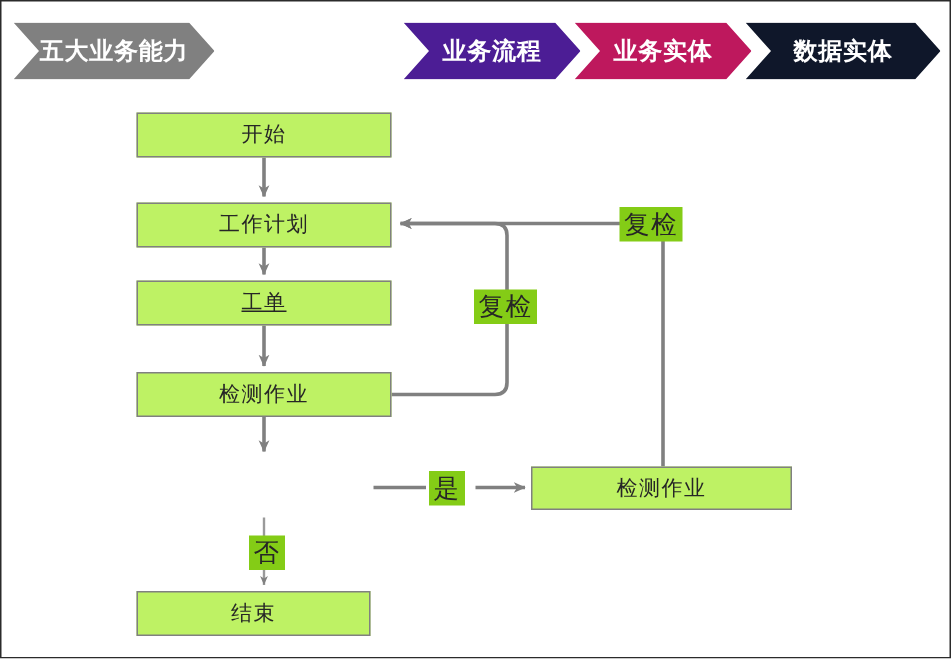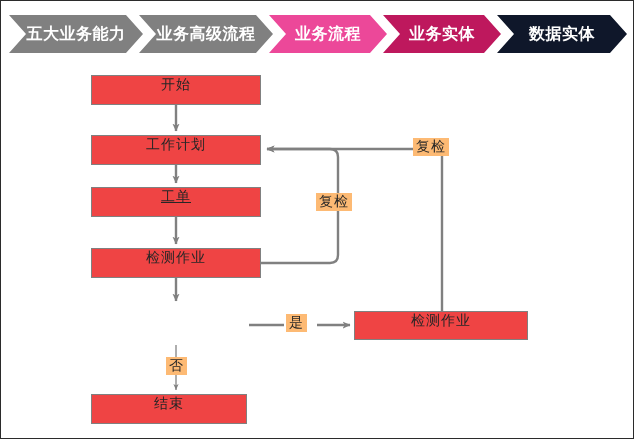--- a/index.html
+++ b/index.html
@@ -50,22 +50,23 @@
     position: absolute;
     left: 0;
     top: 0;
     width: 634px;
     height: 439px;
   }
   .node {
     position: absolute;
     box-sizing: border-box;
     display: flex;
+    align-items: center;
     justify-content: center;
-    background: #ef4444;
+    background: #bef264;
     border: 1px solid #808080;
     color: #262626;
     font-size: 14px;
     letter-spacing: 1px;
   }
   .node-label { pointer-events: none; }
 
   .diamond-wrap {
     position: absolute;
     display: flex;
@@ -80,24 +81,24 @@
   .diamond-text {
     position: relative;
     z-index: 2;
     font-size: 14px;
     color: #262626;
     letter-spacing: 1px;
   }
 
   .edge-label {
     position: absolute;
-    font-size: 14px;
+    font-size: 17px;
     color: #262626;
     letter-spacing: 1px;
-    background: #fdba74;
+    background: #84cc16;
     padding: 0 3px;
     white-space: nowrap;
   }
 
   svg.conn {
     position: absolute;
     left: 0;
     top: 0;
     width: 634px;
     height: 439px;
@@ -106,24 +107,21 @@
 </style>
 </head>
 <body>
 
 <div id="page">
 
   <div id="breadcrumb">
     <div class="crumb" style="left:8px;width:134px;background:#808080;">
       <span class="crumb-label">五大业务能力</span>
     </div>
-    <div class="crumb" style="left:138px;width:134px;background:#808080;">
-      <span class="crumb-label">业务高级流程</span>
-    </div>
-    <div class="crumb" style="left:268px;width:118px;background:#ec4899;">
+    <div class="crumb" style="left:268px;width:118px;background:#4c1d95;">
       <span class="crumb-label">业务流程</span>
     </div>
     <div class="crumb" style="left:382px;width:118px;background:#be185d;">
       <span class="crumb-label">业务实体</span>
     </div>
     <div class="crumb" style="left:496px;width:130px;background:#0f172a;">
       <span class="crumb-label">数据实体</span>
     </div>
   </div>
 

